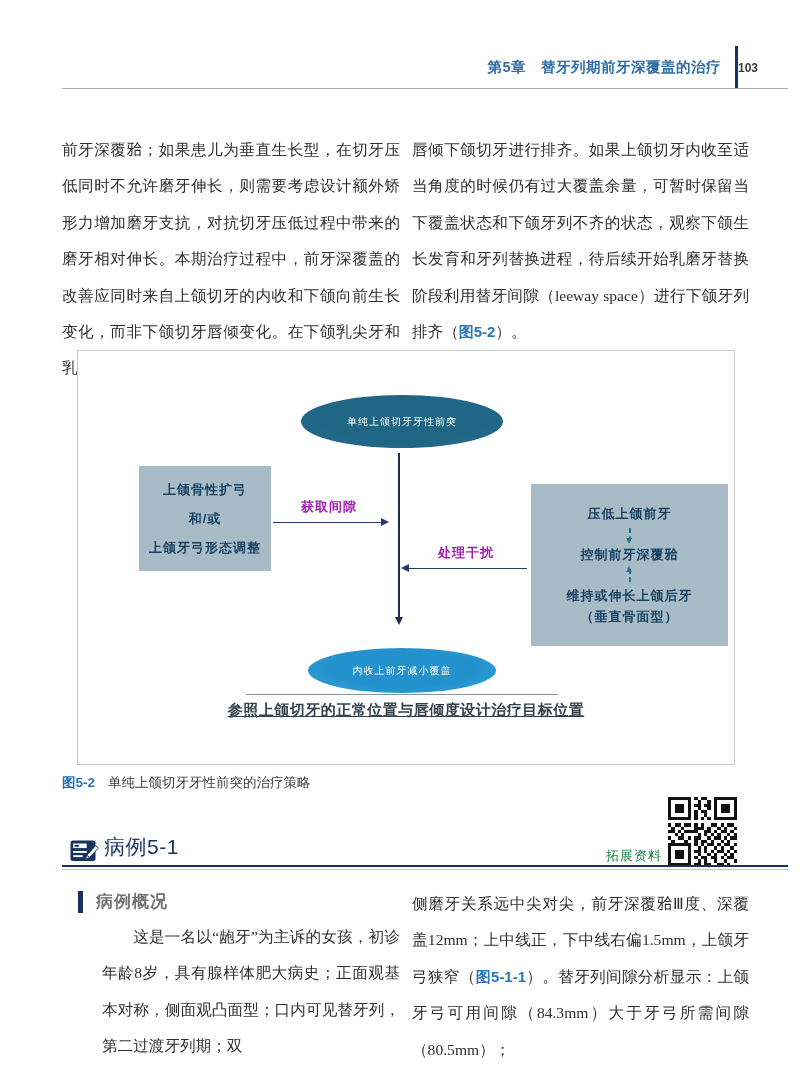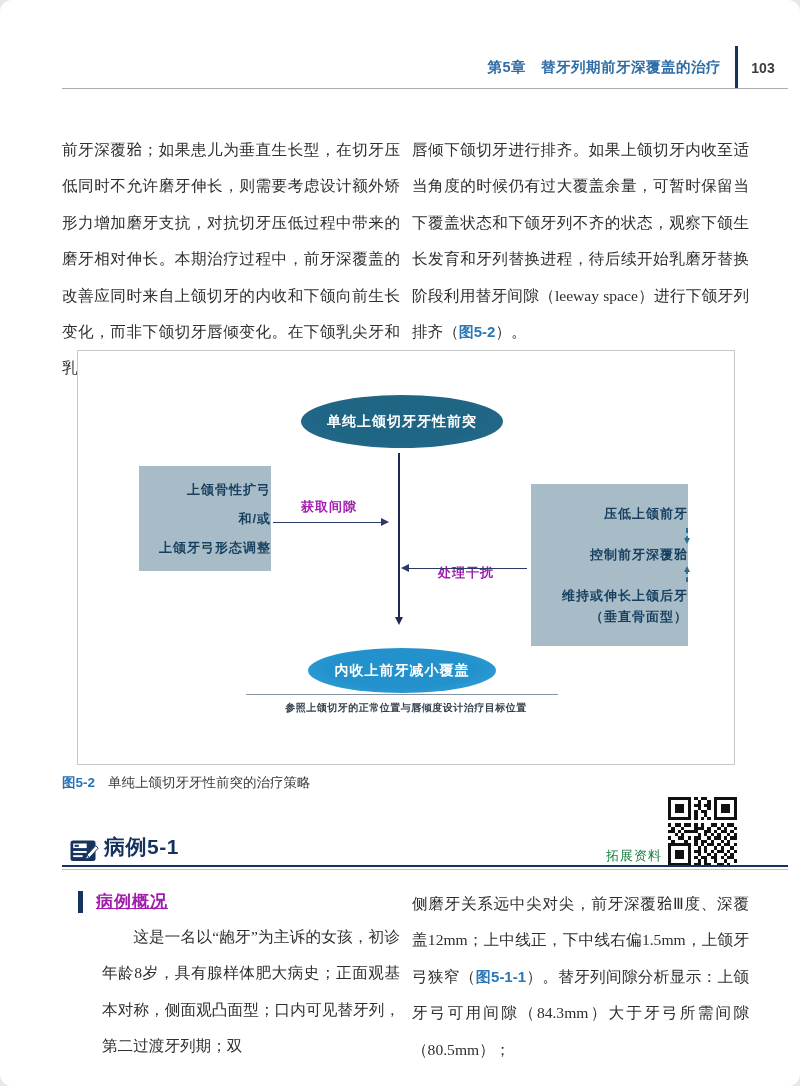--- a/index.html
+++ b/index.html
@@ -1,97 +1,97 @@
 <!DOCTYPE html>
 <html><head>
 <meta charset="utf-8">
 <style>
   html,body{margin:0;padding:0;background:#e8e8e8;}
   .page{position:relative;width:800px;height:1086px;background:#ffffff;margin:0 auto;
-        font-family:"Liberation Serif",serif;overflow:hidden;border-radius:12px;}
+        font-family:"Liberation Serif",serif;overflow:hidden;}
 
   
   .header{position:absolute;left:62px;top:46px;width:726px;height:43px;
           display:flex;align-items:center;font-family:"Liberation Sans",sans-serif;}
   .chapter-title{flex:1;text-align:right;color:#2e6da5;font-size:14.5px;font-weight:700;
                  letter-spacing:.5px;padding-right:14px;}
   .header-bar{width:3px;height:43px;background:#16335f;}
-  .page-number{width:50px;text-align:center;color:#3c3c3c;font-size:14px;font-weight:600;}
+  .page-number{width:50px;text-align:left;color:#3c3c3c;font-size:12px;font-weight:600;}
   .header-rule{position:absolute;left:62px;top:88px;width:726px;height:1px;background:#a9adb2;}
 
   
   .body-col{position:absolute;width:338px;font-size:15.6px;line-height:36.4px;color:#2e2e2e;
             text-align:justify;text-justify:inter-ideograph;}
   .col-top-left{left:62px;top:132px;}
   .col-top-right{left:412px;top:132px;width:337px;}
   .ref{color:#2b77b8;font-weight:700;font-family:"Liberation Sans",sans-serif;font-size:15px;}
 
   
   .figure-box{position:absolute;left:77px;top:350px;width:656px;height:413px;
               border:1px solid #c8c8c8;background:#fff;
               font-family:"Liberation Sans",sans-serif;}
   .ellipse{position:absolute;border-radius:50%;display:flex;align-items:center;justify-content:center;
-           color:#fff;font-weight:700;font-size:14px;letter-spacing:1px;}
+           color:#fff;font-weight:400;font-size:10px;letter-spacing:1px;}
   .top-ellipse{left:223px;top:44px;width:202px;height:53px;
                background:radial-gradient(ellipse at 50% 45%, #1f6584 55%, #23688a 75%, #5f95b2 100%);}
   .bottom-ellipse{left:230px;top:297px;width:188px;height:45px;
                background:radial-gradient(ellipse at 50% 45%, #2391cc 55%, #2d9bd4 78%, #6cb9e2 100%);}
 
   .v-arrow{position:absolute;left:320px;top:102px;width:0;height:168px;border-left:2.5px solid #1d2a52;}
   .v-arrow::after{content:"";position:absolute;left:-5.5px;bottom:-8px;
                   border:4.5px solid transparent;border-top:8px solid #1d2a52;}
 
   .side-box{position:absolute;background:#a7bcc7;display:flex;flex-direction:column;
-            align-items:flex-end;justify-content:center;text-align:center;
+            align-items:center;justify-content:center;text-align:center;
             color:#173f5f;font-size:13px;font-weight:600;letter-spacing:1px;}
   .left-box{left:61px;top:115px;width:132px;height:105px;gap:11px;}
-  .right-box{left:453px;top:133px;width:157px;height:162px;gap:3px;}
+  .right-box{left:453px;top:133px;width:197px;height:162px;gap:3px;}
 
   .h-arrow{position:absolute;height:0;border-top:1.5px solid #2a3a66;}
   .h-arrow-right{left:195px;top:171px;width:112px;}
   .h-arrow-right::after{content:"";position:absolute;right:-8px;top:-5px;
                         border:4px solid transparent;border-left:8px solid #2a3a66;}
   .h-arrow-left{left:327px;top:217px;width:122px;}
   .h-arrow-left::before{content:"";position:absolute;left:-8px;top:-5px;
                         border:4px solid transparent;border-right:8px solid #2a3a66;}
   .arrow-label{position:absolute;text-align:center;color:#a21caf;font-size:13px;font-weight:600;
                letter-spacing:1px;}
   .label-gain{left:195px;top:147px;width:112px;}
-  .label-clear{left:327px;top:193px;width:122px;margin-top:20px;}
+  .label-clear{left:327px;top:193px;width:122px;}
 
   .dash-arrow{position:relative;width:0;height:13px;border-left:2px dashed #2a6d8c;margin:2px 0;}
   .dash-arrow.down::after{content:"";position:absolute;left:-4.5px;bottom:-6px;
                           border:3.5px solid transparent;border-top:6px solid #2a6d8c;}
   .dash-arrow.up::after{content:"";position:absolute;left:-4.5px;top:-6px;
                         border:3.5px solid transparent;border-bottom:6px solid #2a6d8c;}
 
   .baseline-rule{position:absolute;left:168px;top:343px;width:312px;height:1px;background:#8795a3;}
   .baseline-note{position:absolute;left:90px;top:350px;width:476px;text-align:center;
-                 color:#33404e;font-size:10px;font-weight:600;letter-spacing:.5px;}
+                 color:#33404e;font-size:15px;font-weight:600;letter-spacing:.5px;text-decoration:underline;}
 
   
   .fig-caption{position:absolute;left:62px;top:774px;font-family:"Liberation Sans",sans-serif;
                font-size:13.5px;color:#3a3a3a;display:flex;gap:13px;align-items:baseline;}
   .fig-caption .cap-label{color:#2673b8;font-weight:700;}
 
   
   .qr-code{position:absolute;left:668px;top:797px;width:69px;height:69px;}
   .qr-label{position:absolute;left:594px;top:847px;width:68px;text-align:right;
             font-family:"Liberation Sans",sans-serif;font-size:13px;color:#15803d;letter-spacing:1px;}
 
   .case-heading-rule{position:absolute;left:62px;top:865px;width:726px;height:2px;background:#16335f;}
   .case-heading-rule-light{position:absolute;left:62px;top:869px;width:726px;height:1px;
                            background:#b9c6d6;}
   .case-icon{position:absolute;left:70px;top:839px;width:30px;height:25px;}
   .case-heading{position:absolute;left:104px;top:833px;font-family:"Liberation Sans",sans-serif;
-                font-size:21px;font-weight:700;color:#16335f;letter-spacing:.5px;}
+                font-size:21px;font-weight:400;color:#16335f;letter-spacing:.5px;}
 
   .sub-bar{position:absolute;left:78px;top:891px;width:5px;height:22px;background:#16335f;}
   .sub-heading{position:absolute;left:96px;top:890px;font-family:"Liberation Sans",sans-serif;
-               font-size:17px;font-weight:700;color:#a21caf;letter-spacing:1px;text-decoration:underline;}
+               font-size:17px;font-weight:700;color:#737373;letter-spacing:1px;}
 
   .col-bot-left{left:62px;top:919px;}
   .col-bot-left .indent{text-indent:2em;margin-left:40px;}
   .col-bot-right{left:412px;top:886px;width:337px;}
 </style>
 </head>
 <body>
 
 <div class="page">
 

